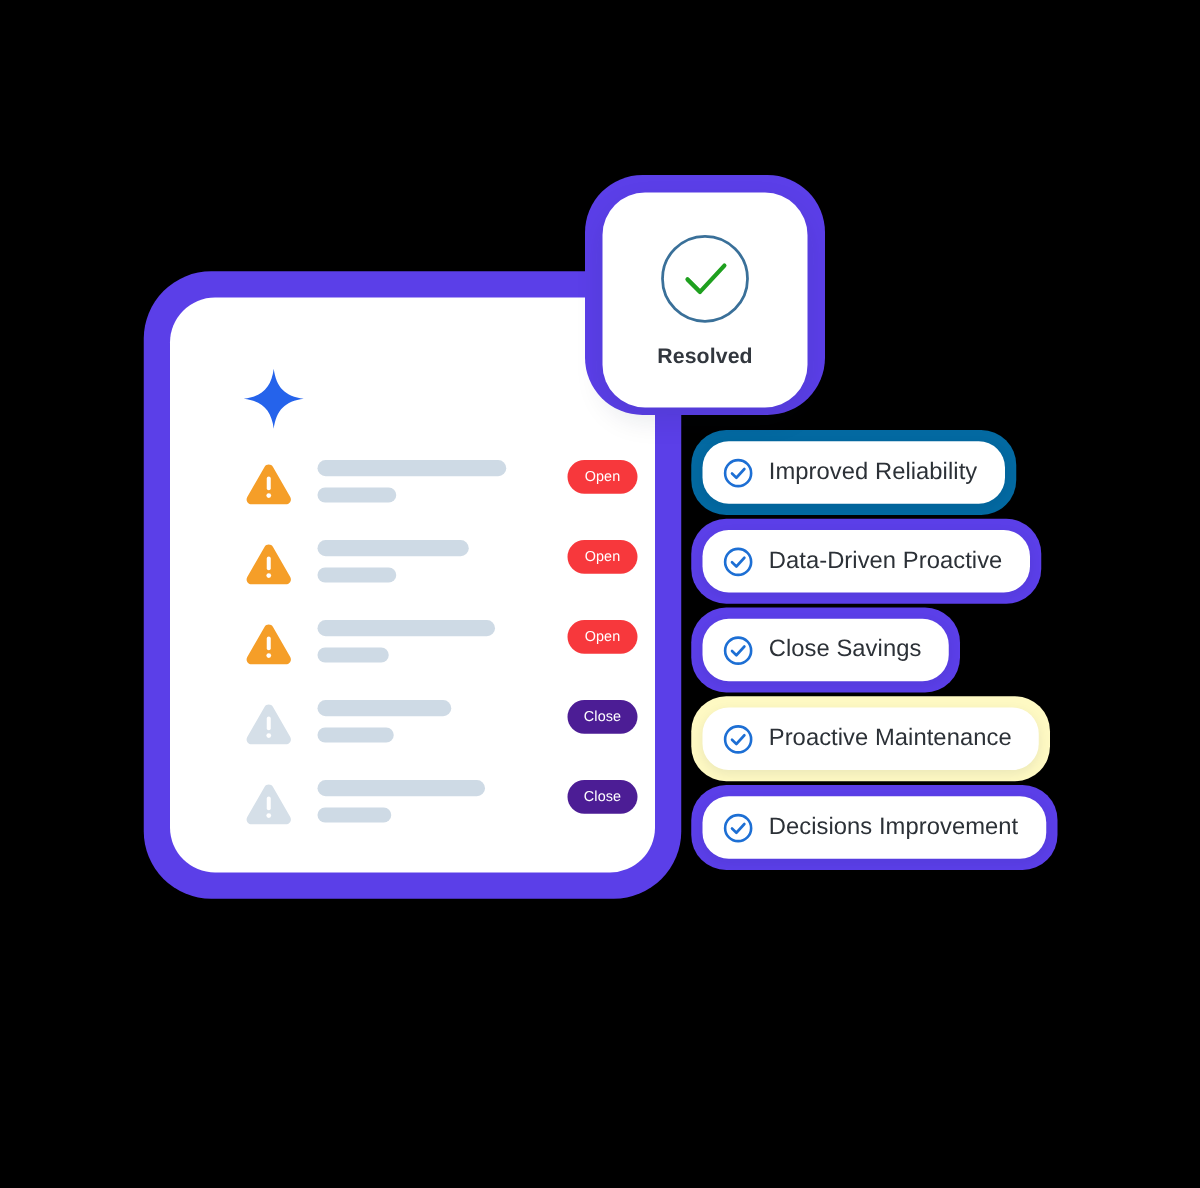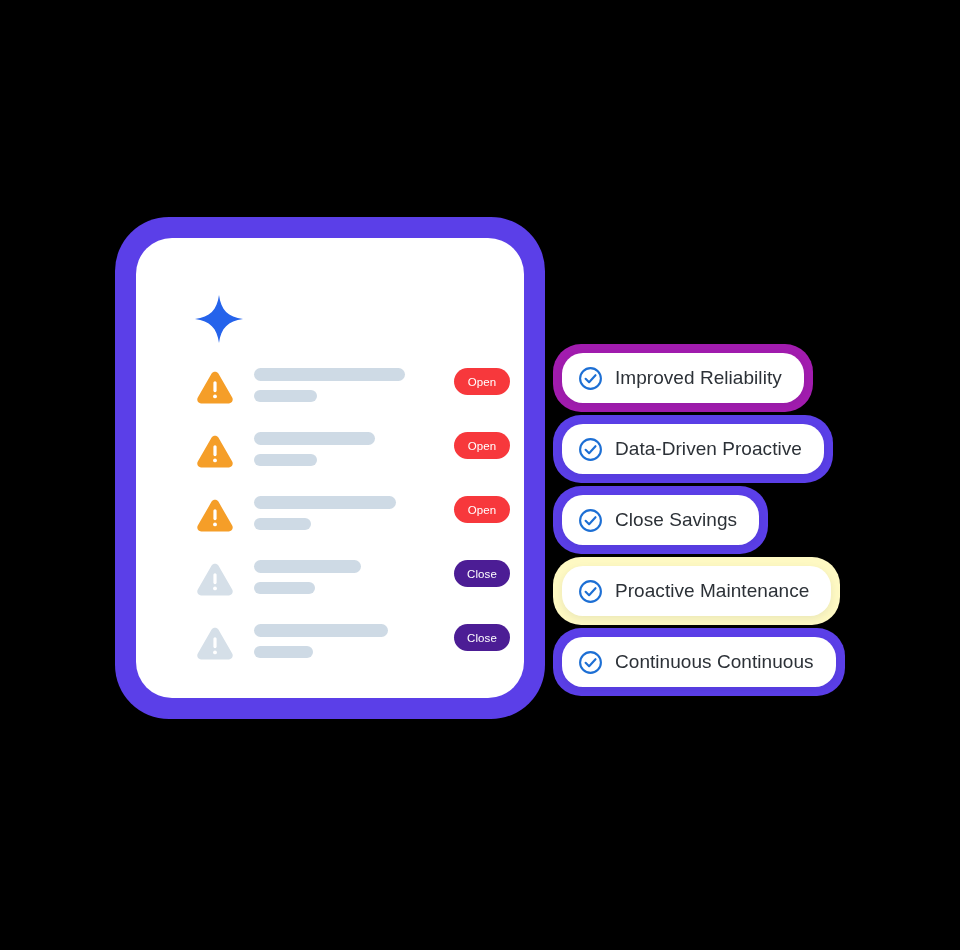--- a/index.html
+++ b/index.html
@@ -251,23 +251,34 @@
               <div class="line" style="width:73%;background:#CEDAE5"></div>
               <div class="line sub" style="width:32%;background:#CEDAE5"></div>
             </div>
             <div class="status-pill close">Close</div>
           </div>
         </div>
 
     </div>
   </div>
 
+  <div class="resolved-card">
+    <div class="resolved-inner">
+      <div class="resolved-ring">
+        <svg viewBox="0 0 76 76" width="76" height="76" aria-hidden="true">
+          <circle cx="38" cy="38" r="34" fill="none" stroke="#3A7099" stroke-width="2.2"></circle>
+          <path d="M24 38.5 L34 48.5 L53.5 27.5" fill="none" stroke="#1FA01F" stroke-width="3.4" stroke-linecap="round" stroke-linejoin="round"></path>
+        </svg>
+      </div>
+      <div class="resolved-label">Resolved</div>
+    </div>
+  </div>
 
   <div class="benefits">
-      <div class="benefit-card" style="background: #a21caf;">
+      <div class="benefit-card" style="background: #0369a1;">
         <div class="benefit-inner">
           <div class="check-icon"><svg viewBox="0 0 25 25" width="25" height="25" aria-hidden="true">
               <circle cx="12.5" cy="12.5" r="10.4" fill="none" stroke="#1D6FD4" stroke-width="2.1"></circle>
               <path d="M7.6 12.8 L11.1 16.2 L17.5 9.2" fill="none" stroke="#1D6FD4" stroke-width="2.1" stroke-linecap="round" stroke-linejoin="round"></path>
             </svg></div>
           <div class="benefit-label">Improved Reliability</div>
         </div>
       </div>
       <div class="benefit-card" style="background: rgb(91, 63, 232);">
         <div class="benefit-inner">
@@ -295,18 +306,18 @@
             </svg></div>
           <div class="benefit-label">Proactive Maintenance</div>
         </div>
       </div>
       <div class="benefit-card" style="background: rgb(91, 63, 232);">
         <div class="benefit-inner">
           <div class="check-icon"><svg viewBox="0 0 25 25" width="25" height="25" aria-hidden="true">
               <circle cx="12.5" cy="12.5" r="10.4" fill="none" stroke="#1D6FD4" stroke-width="2.1"></circle>
               <path d="M7.6 12.8 L11.1 16.2 L17.5 9.2" fill="none" stroke="#1D6FD4" stroke-width="2.1" stroke-linecap="round" stroke-linejoin="round"></path>
             </svg></div>
-          <div class="benefit-label">Continuous Continuous</div>
+          <div class="benefit-label">Decisions Improvement</div>
         </div>
       </div>
     </div>
 
 </div>
 
 </body></html>

